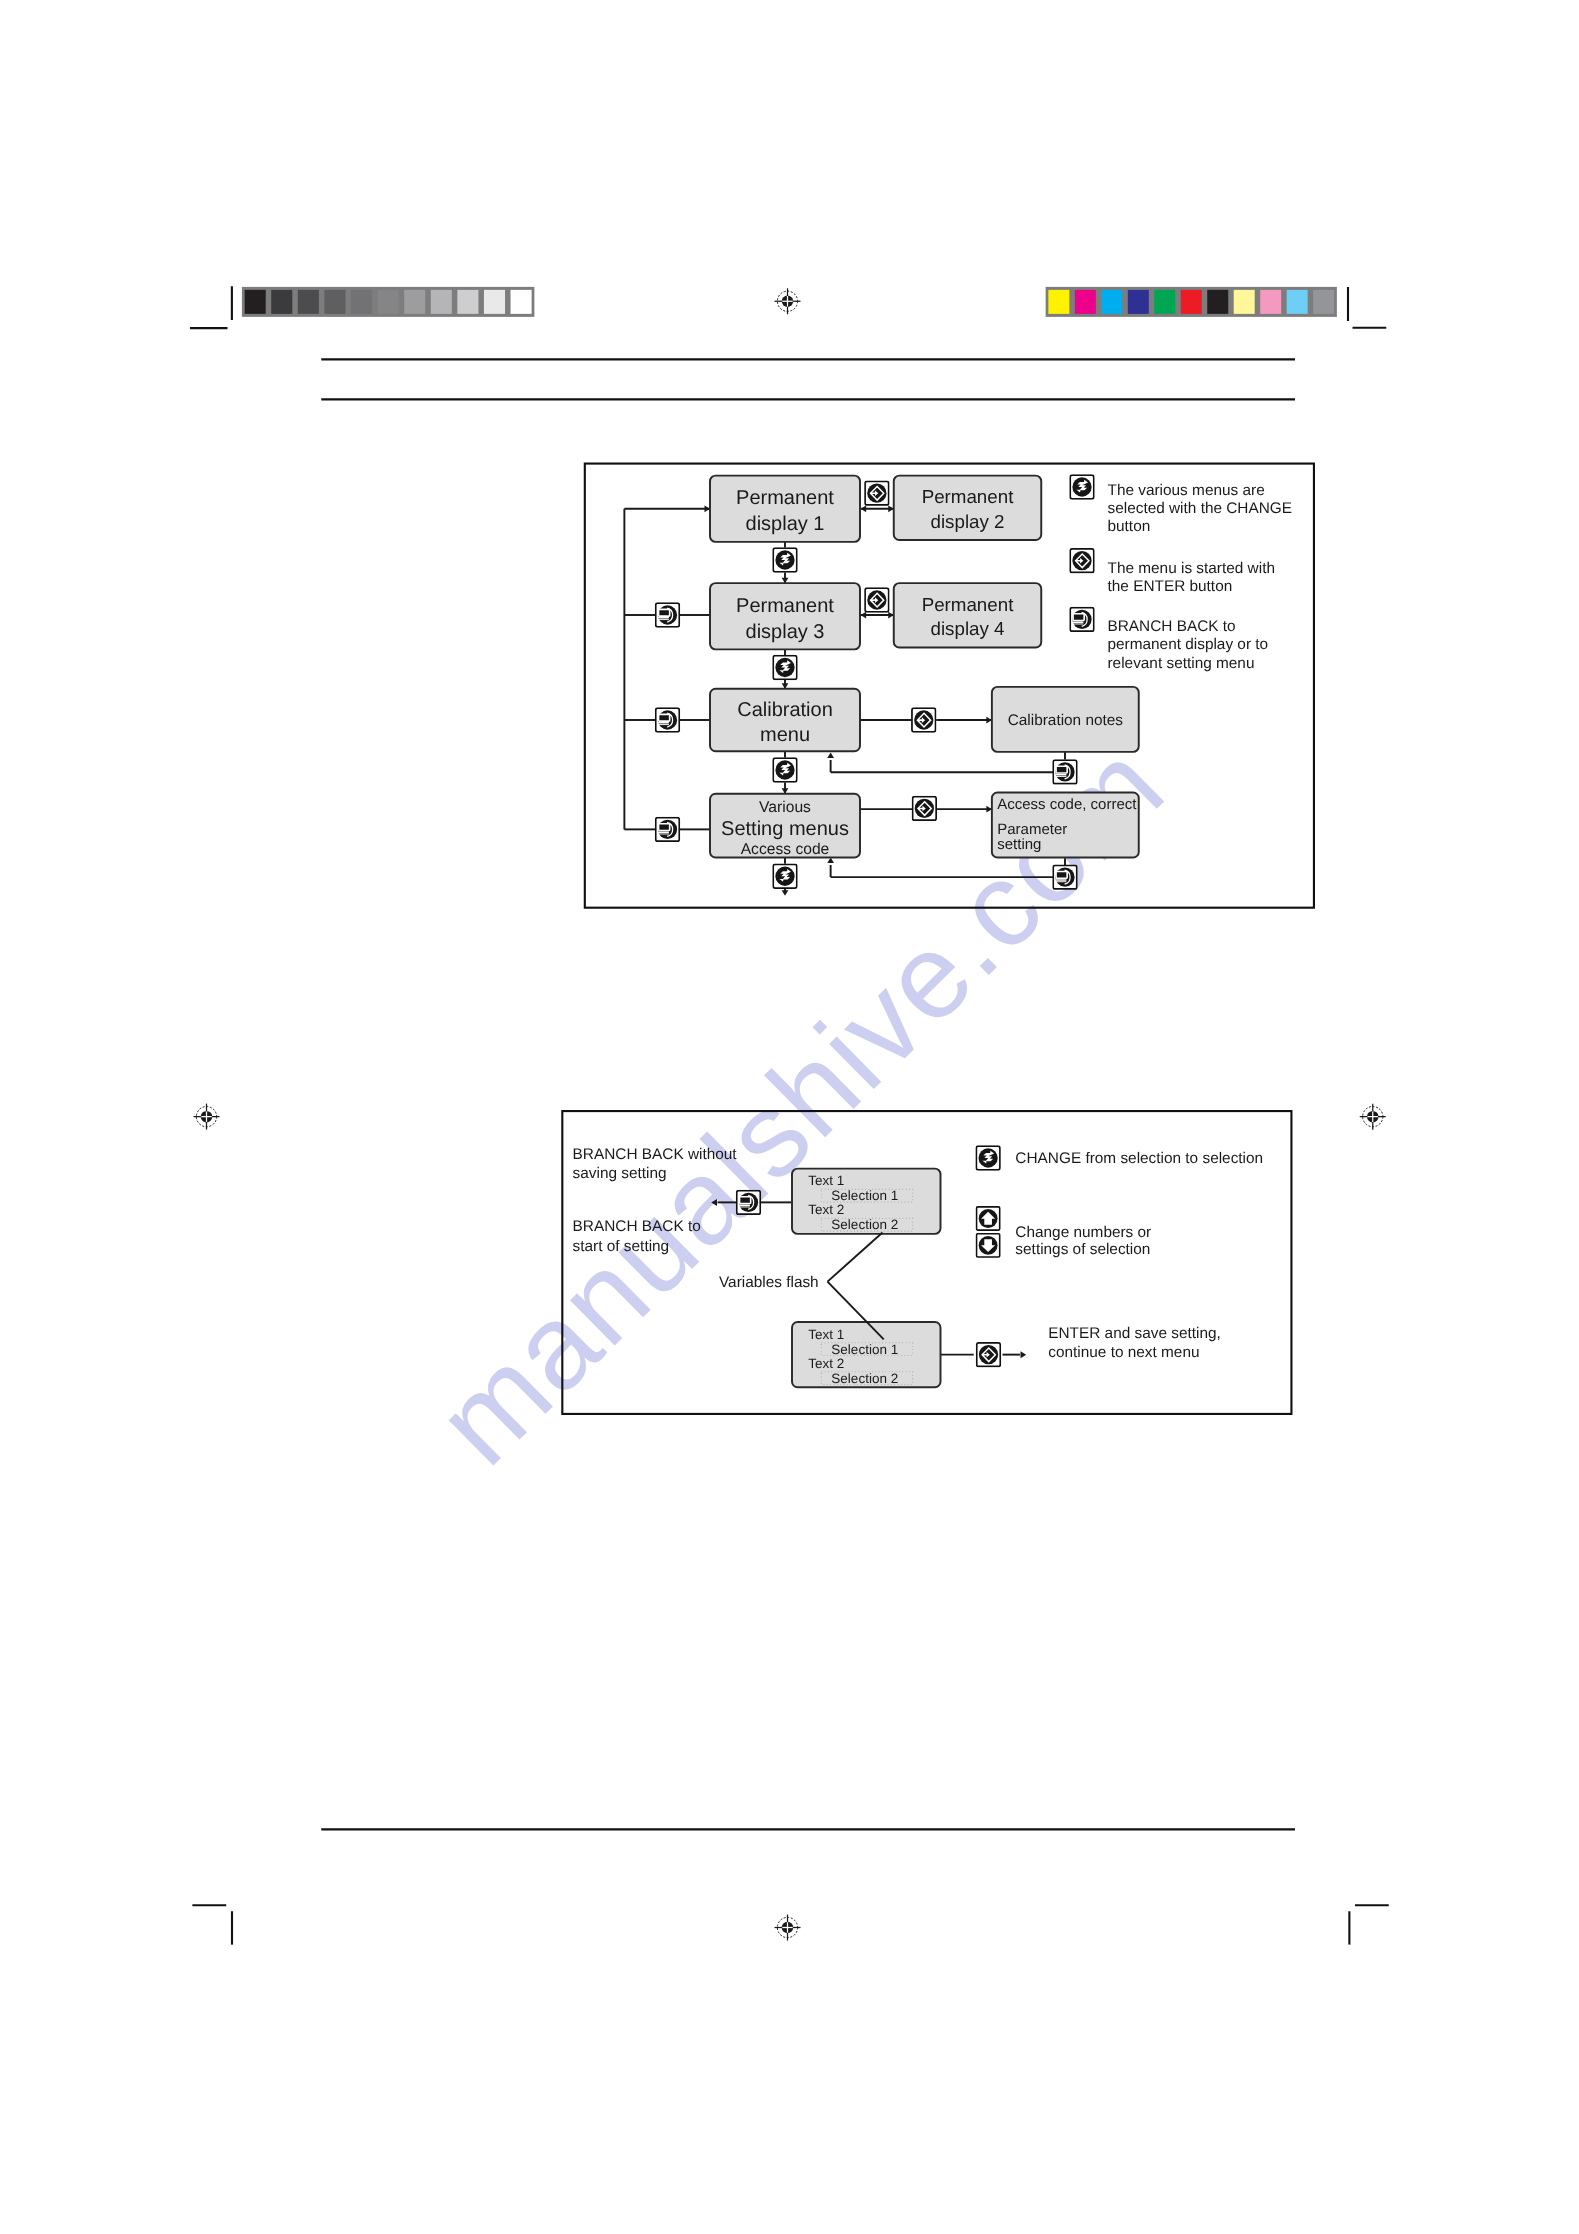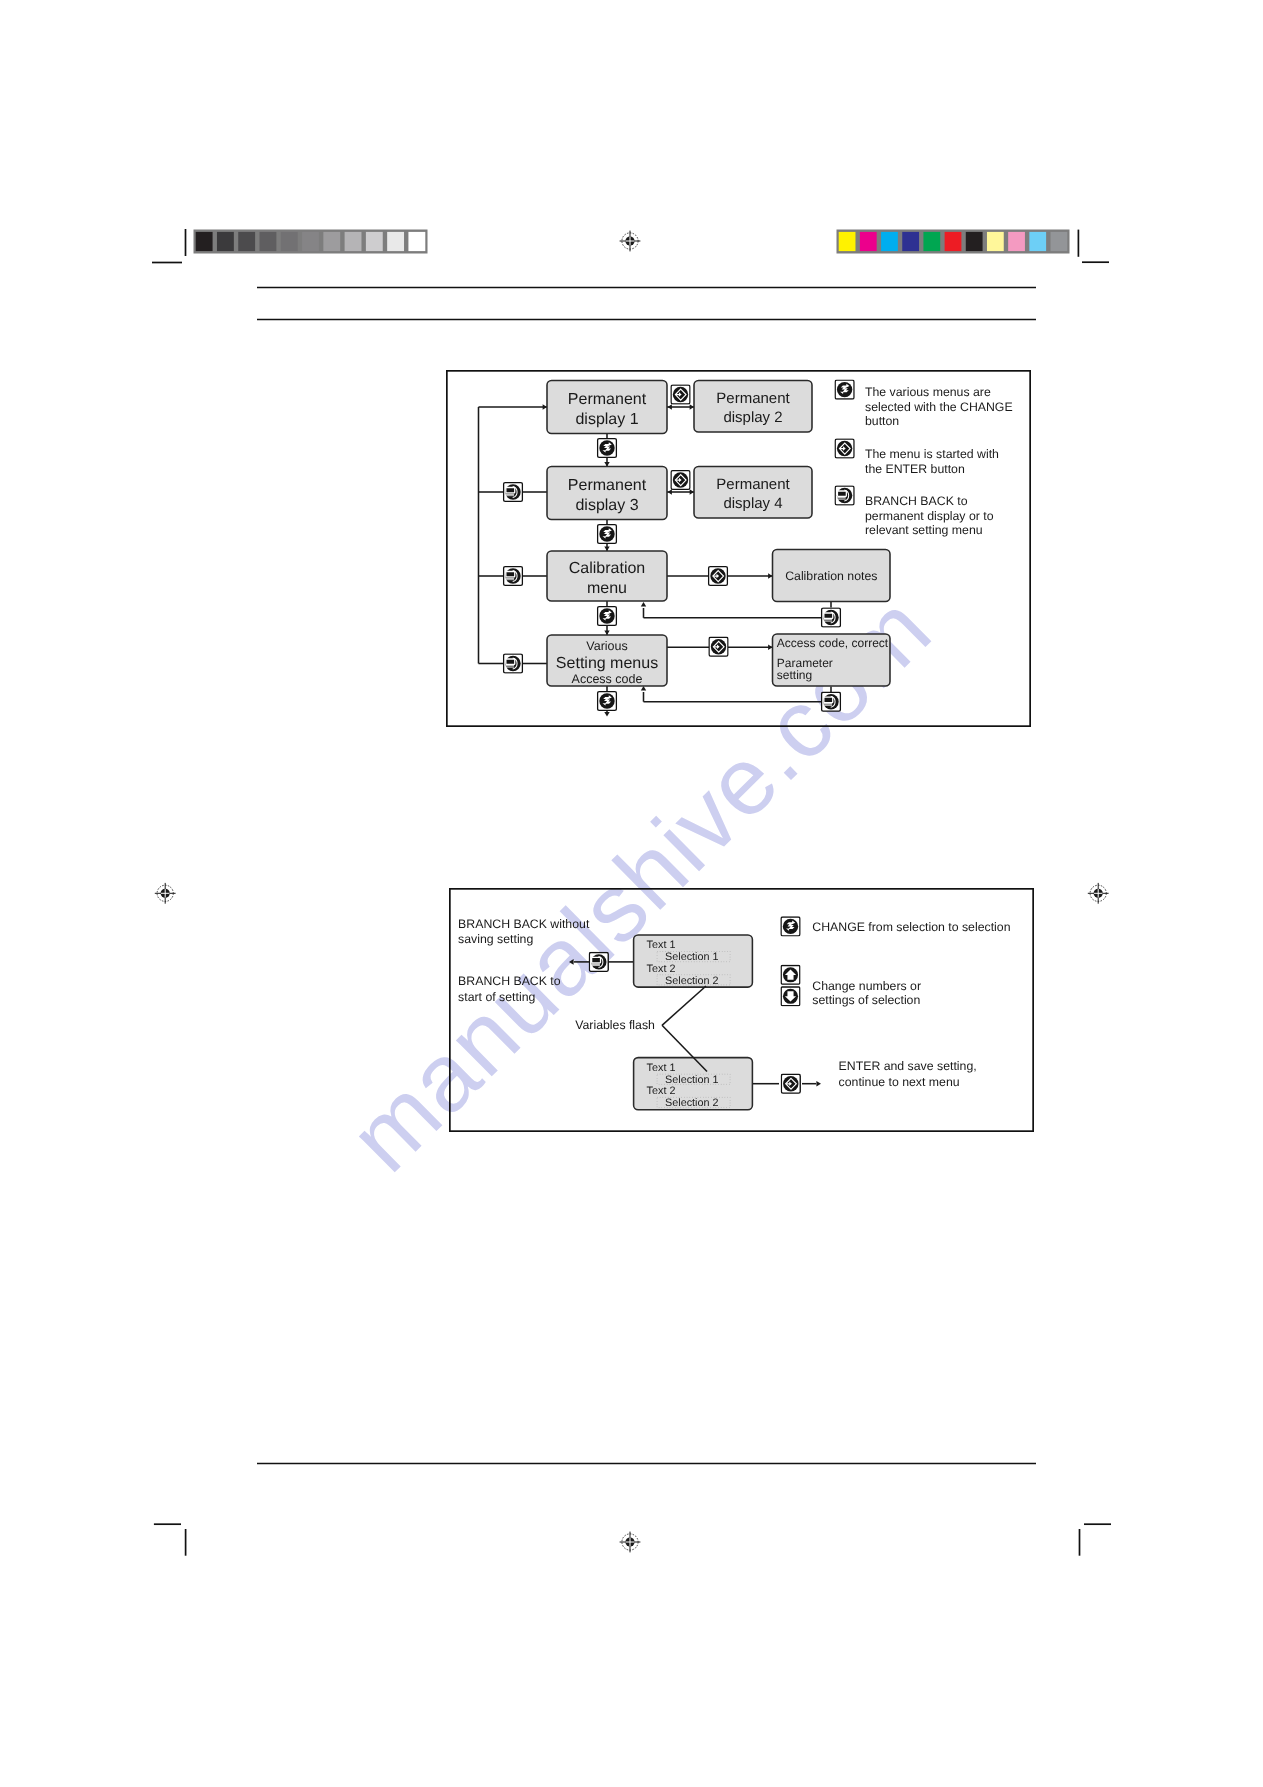--- a/index.html
+++ b/index.html
@@ -121,21 +121,21 @@
 </div>
 
 <div class="abs" style="left:0;top:0;width:1263px;height:1787px;z-index:4;">
   <svg width="1263" height="1787" viewBox="0 0 1263 1787">
     <line x1="257" y1="287.5" x2="1036" y2="287.5" stroke="#111" stroke-width="1.7"></line>
     <line x1="257" y1="319.5" x2="1036" y2="319.5" stroke="#111" stroke-width="1.7"></line>
     <line x1="257" y1="1463.5" x2="1036" y2="1463.5" stroke="#111" stroke-width="1.7"></line>
   </svg>
 </div>
 
-<div class="abs" style="left:446px;top:370px;width:585px;height:424px;z-index:6;">
+<div class="abs" style="left:467px;top:370px;width:585px;height:424px;z-index:6;">
 <svg width="585" height="357" viewBox="0 0 585 357">
  <defs>
 
   <symbol id="ic-change" viewBox="0 0 40 40">
     <rect x="1.5" y="1.5" width="37" height="37" rx="3.2" fill="#fff" stroke="#111" stroke-width="2.7"></rect>
     <circle cx="20" cy="20" r="15.1" fill="#161616"></circle>
     <path d="M29.4 13.0 L23.6 8.6 L23.2 12.0 L16.6 12.0 L12.6 16.0 L17.8 16.0 L14.2 20.0 L20.2 20.0 L16.6 24.2 L11.2 24.2 L17.0 28.6 L17.4 25.2 L24.0 25.2 L28.0 21.2 L22.8 21.2 L26.4 17.2 L20.4 17.2 Z" fill="#fff"></path>
   </symbol>
 
   <symbol id="ic-enter" viewBox="0 0 40 40">

